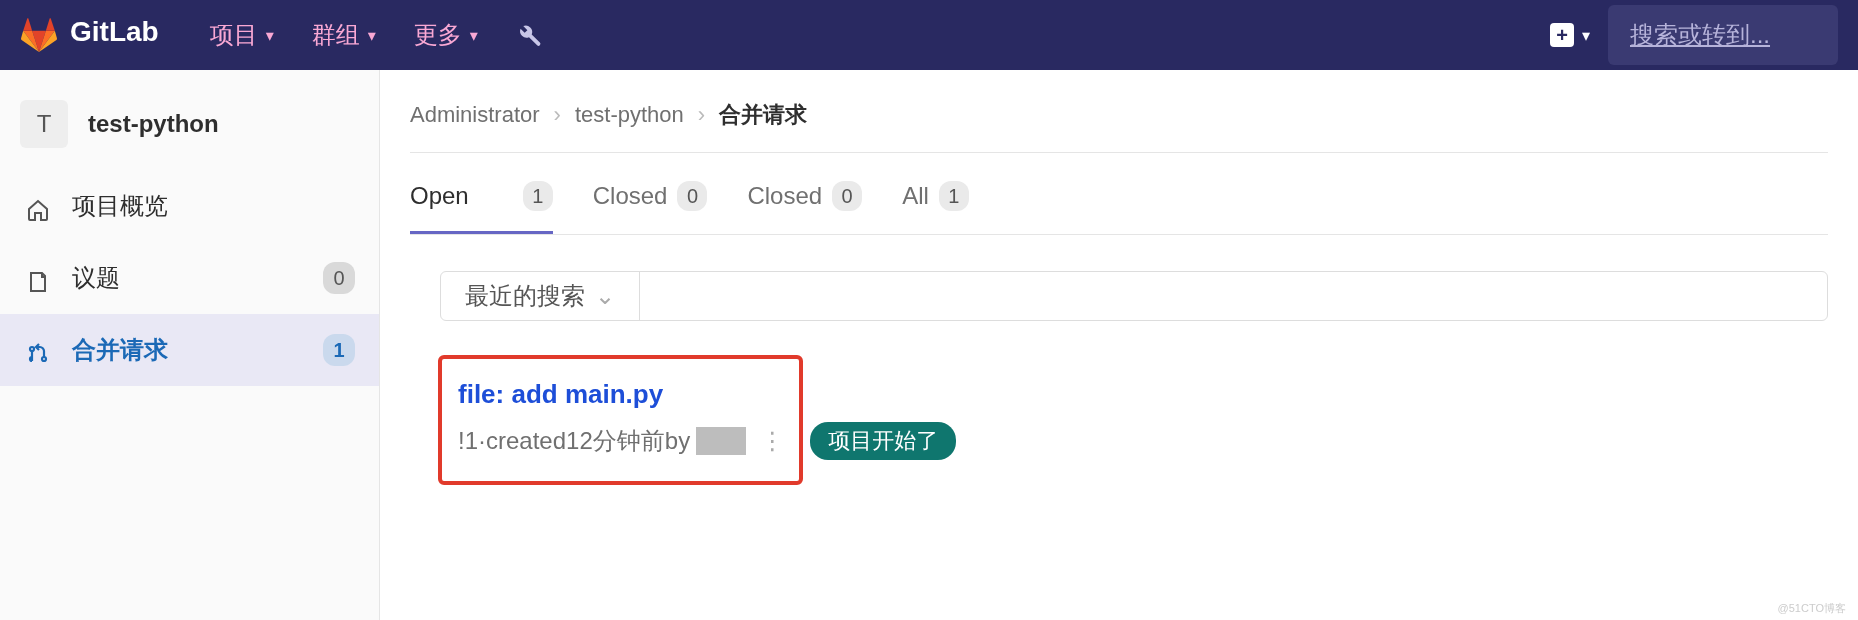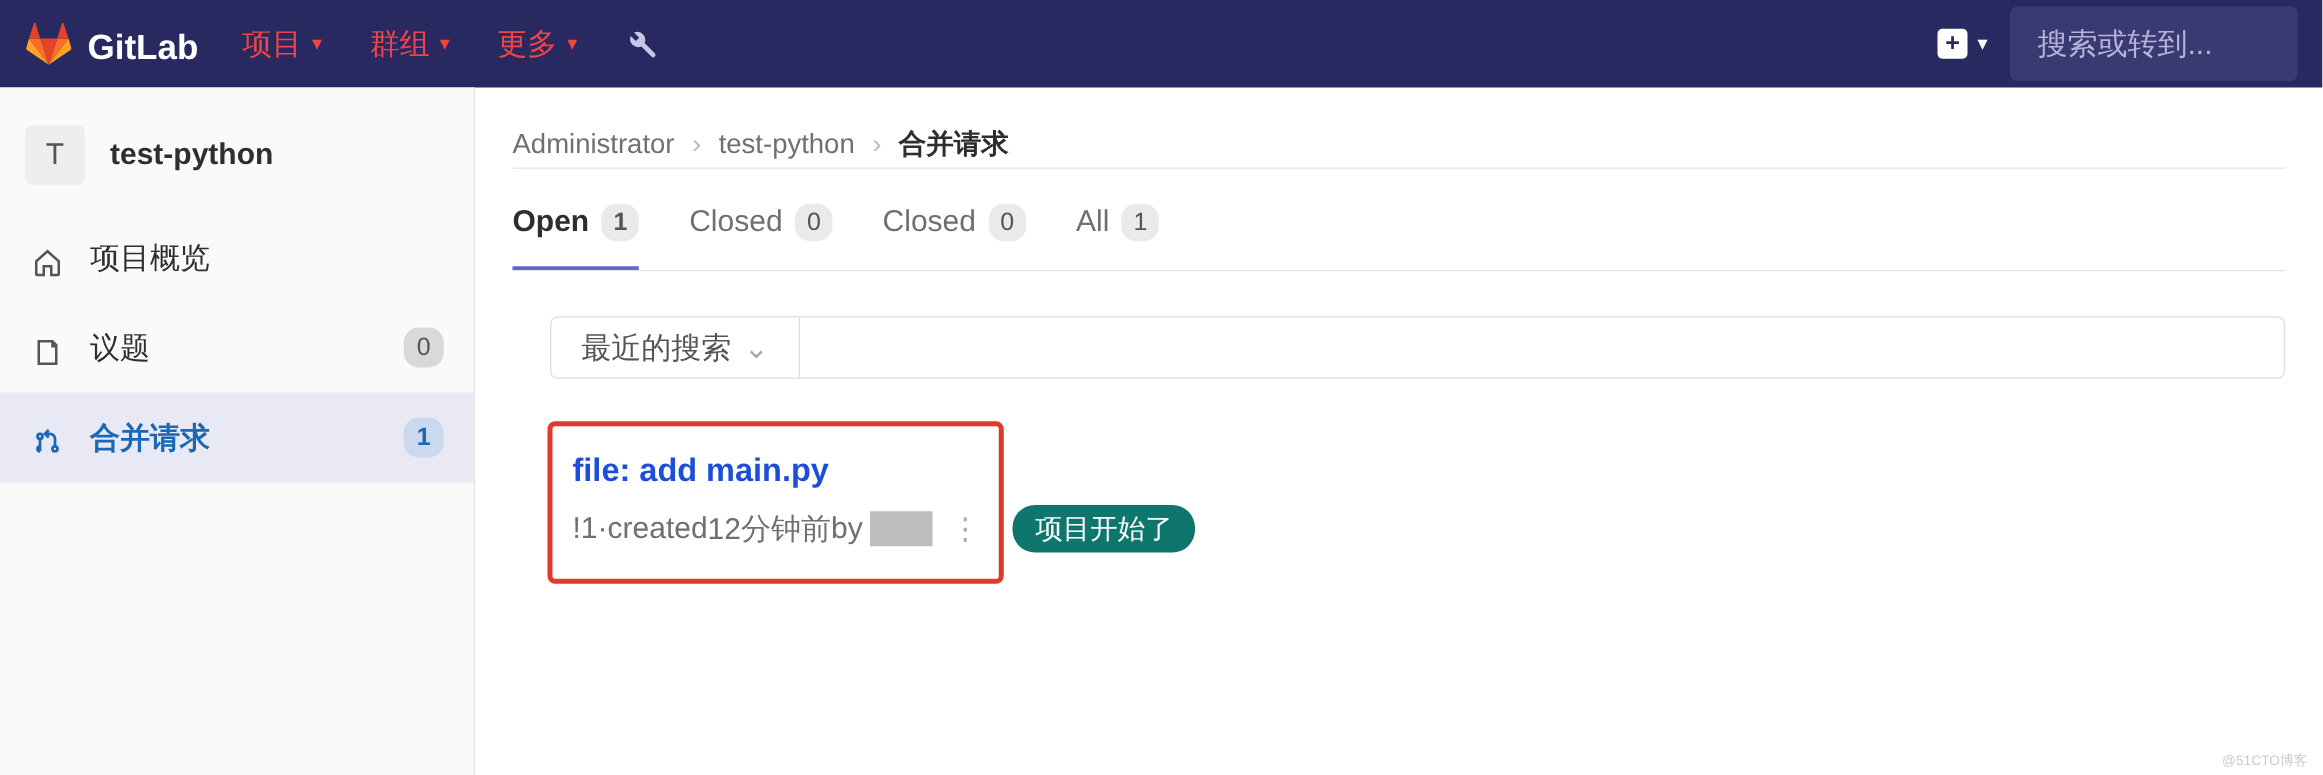--- a/index.html
+++ b/index.html
@@ -1,56 +1,56 @@
 <!DOCTYPE html>
 <html><head>
   <meta charset="utf-8">
   <style>
     * { margin: 0; padding: 0; box-sizing: border-box; font-family: -apple-system, BlinkMacSystemFont, "Segoe UI", Helvetica, Arial, sans-serif; }
     body { width: 1858px; height: 620px; overflow: hidden; background: #fff; }
     
     
     .navbar { height: 70px; background: #292961; display: flex; align-items: center; padding: 0 20px; color: #fff; }
-    .navbar-logo { display: flex; align-items: flex-end; margin-right: 35px; }
+    .navbar-logo { display: flex; align-items: flex-start; margin-right: 51px; }
     .navbar-logo svg { width: 38px; height: 38px; margin-right: 12px; }
     .navbar-logo-text { font-size: 28px; font-weight: 600; color: #fff; }
     .navbar-menu { display: flex; align-items: center; }
-    .navbar-item { display: flex; align-items: center; color: #ef4444; font-size: 24px; margin-right: 38px; cursor: pointer; }
+    .navbar-item { display: flex; align-items: center; color: #f9a8d4; font-size: 24px; margin-right: 38px; cursor: pointer; }
     .navbar-item .chev { margin-left: 8px; font-size: 16px; }
     .wrench-icon { color: #c8c6e8; font-size: 26px; }
     .navbar-right { margin-left: auto; display: flex; align-items: center; gap: 18px; }
     .plus-btn { display: flex; align-items: center; color: #fff; }
     .plus-box { width: 24px; height: 24px; background: #fff; color: #292961; border-radius: 4px; display: flex; align-items: center; justify-content: center; font-weight: 700; font-size: 20px; margin-right: 8px; }
-    .search-box { background: #3a3a72; border-radius: 6px; padding: 14px 22px; color: #b6b3da; font-size: 24px; min-width: 230px; }
+    .search-box { background: #3a3a72; border-radius: 6px; padding: 14px 22px; color: #b6b3da; font-size: 24px; min-width: 230px; text-decoration: underline; }
     
     
     .layout { display: flex; height: calc(100% - 70px); }
     .sidebar { width: 380px; background: #fafafa; border-right: 1px solid #e5e5e5; padding-top: 18px; }
     .main { flex: 1; padding: 30px 30px 0 30px; position: relative; }
     
     
     .project-header { display: flex; align-items: center; padding: 12px 20px 22px 20px; }
     .project-avatar { width: 48px; height: 48px; background: #eee; border-radius: 6px; display: flex; align-items: center; justify-content: center; font-size: 24px; color: #555; margin-right: 20px; }
     .project-name { font-size: 24px; font-weight: 700; color: #2e2e2e; }
     .sidebar-item { display: flex; align-items: flex-end; padding: 20px 24px; font-size: 24px; color: #2e2e2e; cursor: pointer; position: relative; }
     .sidebar-item.active { background: #e9e8f5; color: #1b69b6; font-weight: 600; }
     .sidebar-item .icon { width: 28px; margin-right: 20px; display: flex; align-items: center; justify-content: center; }
     .sidebar-badge { margin-left: auto; background: #d9d9d9; color: #555; border-radius: 12px; min-width: 32px; height: 32px; display: flex; align-items: center; justify-content: center; font-size: 20px; padding: 0 10px; }
     .sidebar-badge.active { background: #cad9ed; color: #1b69b6; }
     
     
-    .breadcrumb { display: flex; align-items: center; font-size: 22px; color: #707070; padding-bottom: 4px; border-bottom: 1px solid #e5e5e5; }
+    .breadcrumb { display: flex; align-items: center; font-size: 22px; color: #707070; padding-bottom: 22px; border-bottom: 1px solid #e5e5e5; }
     .breadcrumb a { color: #707070; text-decoration: none; }
     .breadcrumb .sep { margin: 0 14px; color: #bbb; }
     .breadcrumb .current { color: #2e2e2e; font-weight: 600; }
     
     
     .tabs { display: flex; align-items: center; margin-top: 28px; border-bottom: 1px solid #e5e5e5; }
     .tab { display: flex; align-items: center; padding: 0 0 20px 0; margin-right: 40px; font-size: 24px; color: #707070; cursor: pointer; border-bottom: 3px solid transparent; }
-    .tab.active { color: #2e2e2e; font-weight: 700; border-bottom-color: #6666c4; }
+    .tab.active { color: #2e2e2e; font-weight: 400; border-bottom-color: #6666c4; gap: 44px; }
     .tab-count { background: #eaeaea; color: #555; border-radius: 12px; min-width: 30px; height: 30px; display: flex; align-items: center; justify-content: center; font-size: 20px; margin-left: 10px; padding: 0 9px; }
     
     
     .filter-bar { display: flex; align-items: stretch; border: 1px solid #ddd; border-radius: 6px; margin: 36px 0 0 30px; height: 50px; }
     .filter-recent { display: flex; align-items: center; padding: 0 24px; border-right: 1px solid #ddd; font-size: 24px; color: #555; cursor: pointer; }
     .filter-input { flex: 1; border: none; padding: 0 24px; font-size: 24px; color: #999; outline: none; background: transparent; }
     
     
     .mr-item { margin: 34px 0 0 30px; padding: 18px 18px 18px 18px; position: relative; }
     .mr-highlight { position: absolute; border: 4px solid #e13a2b; border-radius: 6px; top: 0; left: -2px; width: 365px; height: 130px; pointer-events: none; }

